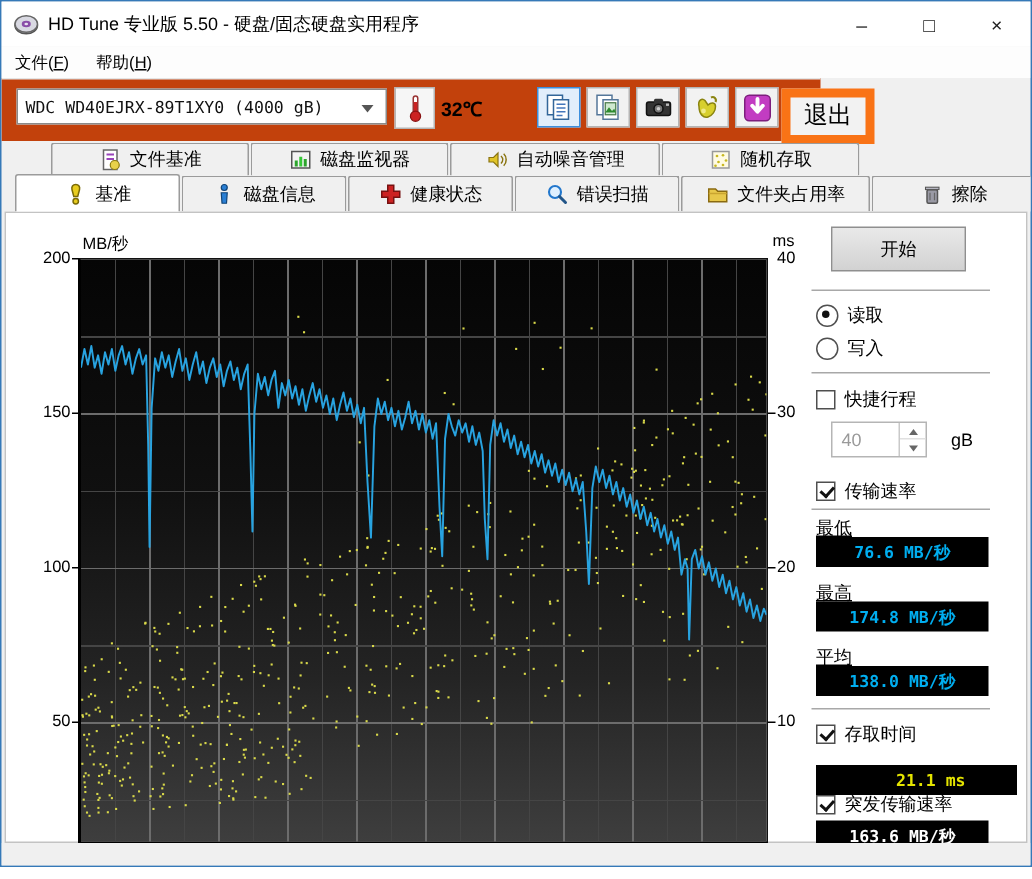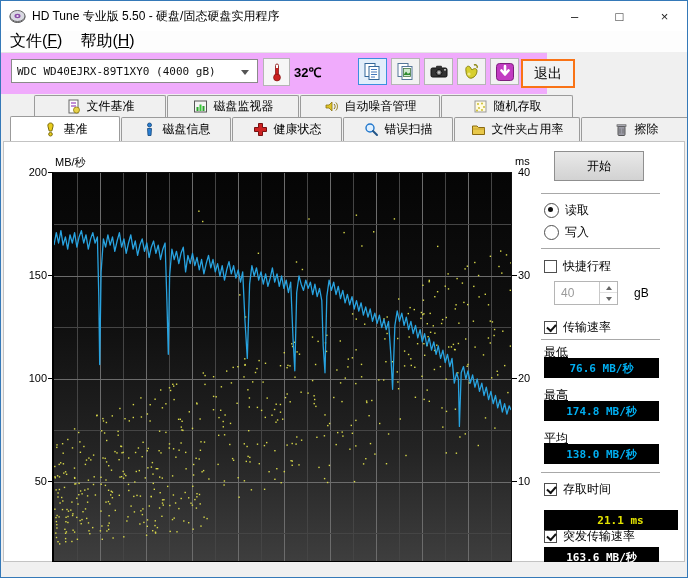--- a/index.html
+++ b/index.html
@@ -5,32 +5,32 @@
   html,body{margin:0;padding:0;background:#fff;}
   body{font-family:"Liberation Sans",sans-serif;-webkit-font-smoothing:antialiased;}
   .window{position:relative;width:686px;height:576px;border:1px solid #3579b8;background:#f0f0f0;overflow:hidden;}
   
   .titlebar{position:absolute;left:0;top:0;width:686px;height:30px;background:#ffffff;display:flex;align-items:center;}
   .app-icon{margin:0 6px 0 8px;width:17px;height:17px;flex:0 0 auto;}
   .title-text{font-size:12px;color:#000;white-space:nowrap;}
   .winbtns{position:absolute;right:0;top:0;height:30px;display:flex;}
   .winbtn{width:45px;height:30px;display:flex;align-items:center;justify-content:center;font-size:13px;color:#222;}
   
-  .menubar{position:absolute;left:0;top:30px;width:686px;height:21px;background:#fdfdfd;display:flex;align-items:center;font-size:16px;color:#000;}
+  .menubar{position:absolute;left:0;top:30px;width:686px;height:21px;background:#fdfdfd;display:flex;align-items:center;font-size:11px;color:#000;}
   .menu-item{padding:2px 9px;}
   .menu-item .ukey{text-decoration:underline;}
   
-  .toolbar{position:absolute;left:0;top:51px;width:546px;height:41px;background:#f0abfc;border-top:1px solid #e5e5e5;}
+  .toolbar{position:absolute;left:0;top:51px;width:546px;height:41px;background:#c2410c;border-top:1px solid #e5e5e5;}
   .drive-select{position:absolute;left:10px;top:6px;width:247px;height:24px;background:#fff;border:1px solid #8a8a8a;display:flex;align-items:center;font-family:"DejaVu Sans Mono",monospace;font-size:11px;color:#111;padding-left:5px;box-sizing:border-box;}
   .drive-select .chev{position:absolute;right:8px;top:10px;width:0;height:0;border-left:4px solid transparent;border-right:4px solid transparent;border-top:5px solid #555;}
   .temp-btn{position:absolute;left:262px;top:5px;width:25px;height:26px;background:#f6f6f6;border:1px solid #b5b5b5;display:flex;align-items:center;justify-content:center;}
   .temp-label{position:absolute;left:293px;top:10px;font-size:13px;font-weight:bold;color:#000;}
   .tool-btn{position:absolute;top:5px;width:29px;height:27px;background:#f2f2f2;border:1px solid #b5b5b5;display:flex;align-items:center;justify-content:center;box-sizing:border-box;}
   .tool-btn.active{border:1px solid #3c8fde;background:#e2eefb;}
-  .exit-btn{position:absolute;left:520px;top:6px;width:50px;height:25px;background:#f2f2f2;border:2px solid #f97316;font-size:14px;color:#000;display:flex;align-items:center;justify-content:center;}
+  .exit-btn{position:absolute;left:520px;top:6px;width:50px;height:25px;background:#f2f2f2;border:6px solid #f97316;font-size:16px;color:#000;display:flex;align-items:center;justify-content:center;}
   
   .tabs1{position:absolute;left:9px;top:94px;height:22px;display:flex;padding-left:24px;}
   .tabs2{position:absolute;left:9px;top:116px;height:24px;display:flex;}
   .tab{box-sizing:border-box;height:100%;display:flex;align-items:center;justify-content:center;gap:6px;font-size:12px;color:#000;background:#f0f0f0;border:1px solid #9b9b9b;border-bottom:none;border-radius:2px 2px 0 0;margin-right:1px;}
   .tabs1 .tab{width:132px;}
   .tabs2 .tab{width:110px;border-top:1px solid #9b9b9b;}
   .tabs2 .tab.active{background:#fff;height:25px;margin-top:-1px;z-index:3;}
   .tab .ticon{width:15px;height:15px;flex:0 0 auto;}
   
   .content{position:absolute;left:2px;top:140px;width:682px;height:421px;background:#ffffff;border:1px solid #c3c3c3;box-sizing:border-box;}

